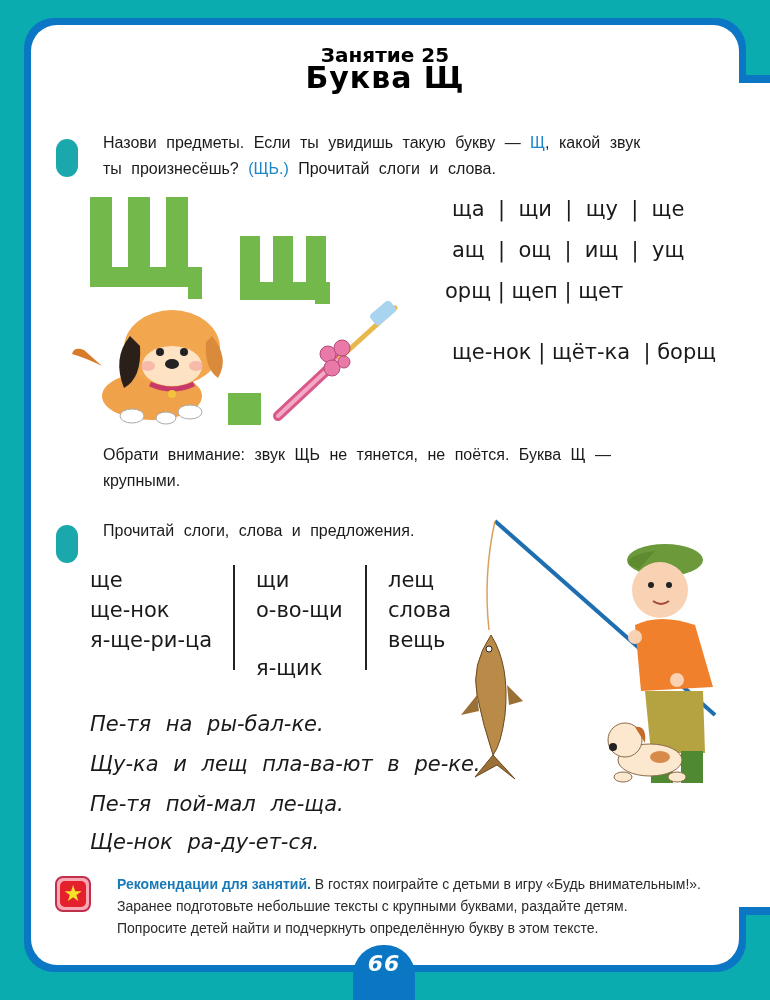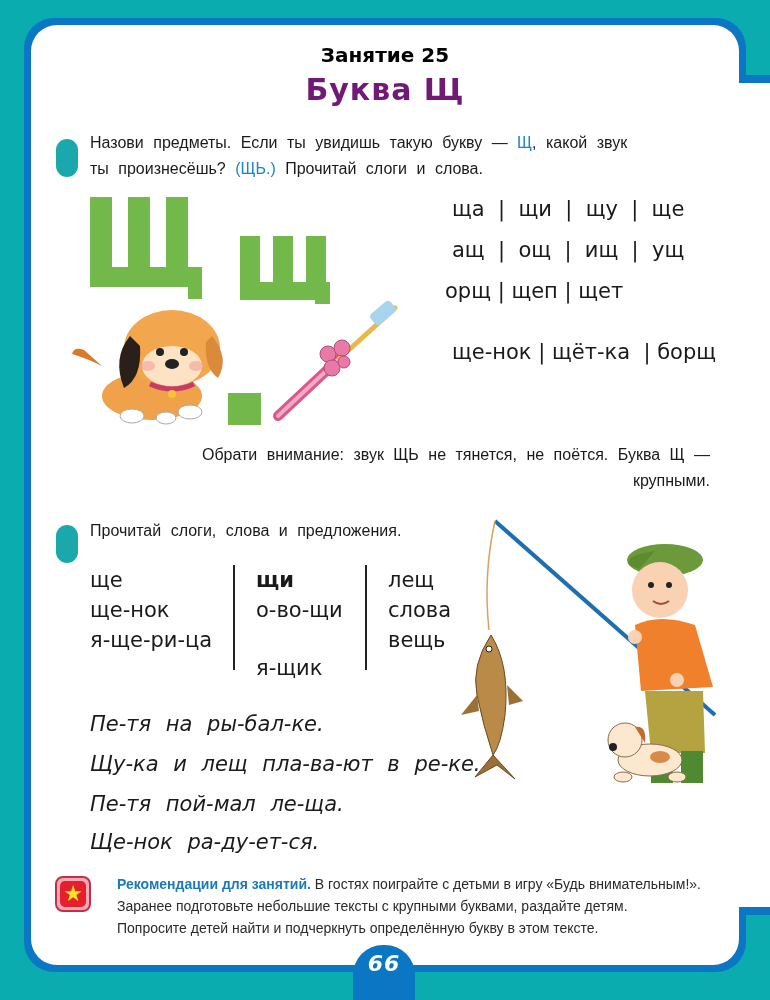--- a/index.html
+++ b/index.html
@@ -11,25 +11,25 @@
   .page { position: absolute; left: 31px; top: 25px; width: 708px; height: 940px; background: #ffffff; border-radius: 26px; overflow: hidden; }
   .page-right-strip { position: absolute; left: 739px; top: 83px; width: 7px; height: 824px; background: #ffffff; }
   .right-band-edge { position: absolute; left: 746px; top: 75px; width: 24px; height: 840px; border-top: 8px solid #0b77c4; border-bottom: 8px solid #0b77c4; background: #fff; }
 
   
   .page-tab { position: absolute; left: 353px; top: 945px; width: 62px; height: 55px; background: #0b77c4; border-radius: 30px 30px 0 0; display: flex; justify-content: center; padding-top: 6px; }
   .page-number { color: #fff; font-size: 22px; font-weight: bold; font-style: italic; font-family: "DejaVu Sans", sans-serif; letter-spacing: 1px; }
 
   
   .lesson { position: absolute; left: 0; width: 770px; top: 43px; text-align: center; font-size: 20px; font-weight: bold; color: #000000; font-family: "DejaVu Sans", sans-serif; }
-  .title { position: absolute; left: 0; width: 770px; top: 72px; text-align: center; font-size: 30px; font-weight: bold; color: #701a75; font-family: "DejaVu Sans", sans-serif; letter-spacing: 1px; }
+  .title { position: absolute; left: 0; width: 770px; top: 60px; text-align: center; font-size: 30px; font-weight: bold; color: #000000; font-family: "DejaVu Sans", sans-serif; letter-spacing: 1px; }
 
   .bullet { position: absolute; width: 22px; height: 38px; border-radius: 11px; background: #1ba8ad; }
 
-  .instr { position: absolute; font-size: 16px; line-height: 26px; color: #1a1a1a; font-family: "Liberation Sans", sans-serif; word-spacing: 5px; }
+  .instr { position: absolute; font-size: 16px; line-height: 26px; color: #1a1a1a; font-family: "Liberation Sans", sans-serif; word-spacing: 5px; margin-left: 13px; }
   .instr .hl { color: #1a86c8; }
 
   
   .big-letter { position: absolute; background: #72b84b; }
 
   
   .syl { position: absolute; font-size: 21px; color: #1a1a1a; font-family: "DejaVu Sans", sans-serif; white-space: pre; }
 
   
   .col-line { position: absolute; width: 2px; background: #222; }
@@ -106,33 +106,33 @@
   <circle cx="72" cy="48" r="8" fill="#e97aa8" stroke="#b24a78"></circle>
   <circle cx="62" cy="68" r="8" fill="#e97aa8" stroke="#b24a78"></circle>
   <circle cx="74" cy="62" r="6" fill="#e97aa8" stroke="#b24a78"></circle>
 </svg>
 
 <div class="syl" style="left:452px; top:197px;">ща  |  щи  |  щу  |  ще</div>
 <div class="syl" style="left:452px; top:238px;">ащ  |  ощ  |  ищ  |  ущ</div>
 <div class="syl" style="left:445px; top:279px;">орщ | щеп | щет</div>
 <div class="syl" style="left:452px; top:340px;">ще-нок | щёт-ка  | борщ</div>
 
-<div class="instr" style="left:90px; top:442px; width:620px;text-align:right;">
+<div class="instr" style="left:90px; top:442px; width:620px;">
   <span>Обрати внимание: звук ЩЬ не тянется, не поётся. Буква Щ —</span><br>
   <span>крупными.</span>
 </div>
 
 <div class="bullet" style="left:56px; top:525px;"></div>
 <div class="instr" style="left:90px; top:518px;">Прочитай слоги, слова и предложения.</div>
 
 <div class="word" style="left:90px; top:568px;">ще</div>
 <div class="word" style="left:90px; top:598px;">ще-нок</div>
 <div class="word" style="left:90px; top:628px;">я-ще-ри-ца</div>
 <div class="col-line" style="left:233px; top:565px; height:105px;"></div>
-<div class="word" style="left:256px; top:568px;font-weight:bold;">щи</div>
+<div class="word" style="left:256px; top:568px;">щи</div>
 <div class="word" style="left:256px; top:598px;">о-во-щи</div>
 <div class="word" style="left:256px; top:628px;margin-top:28px;">я-щик</div>
 <div class="col-line" style="left:365px; top:565px; height:105px;"></div>
 <div class="word" style="left:388px; top:568px;">лещ</div>
 <div class="word" style="left:388px; top:598px;">слова</div>
 <div class="word" style="left:388px; top:628px;">вещь</div>
 
 <div class="sentence" style="left:90px; top:712px;">Пе-тя на ры-бал-ке.</div>
 <div class="sentence" style="left:90px; top:752px;">Щу-ка и лещ пла-ва-ют в ре-ке.</div>
 <div class="sentence" style="left:90px; top:792px;">Пе-тя пой-мал ле-ща.</div>

